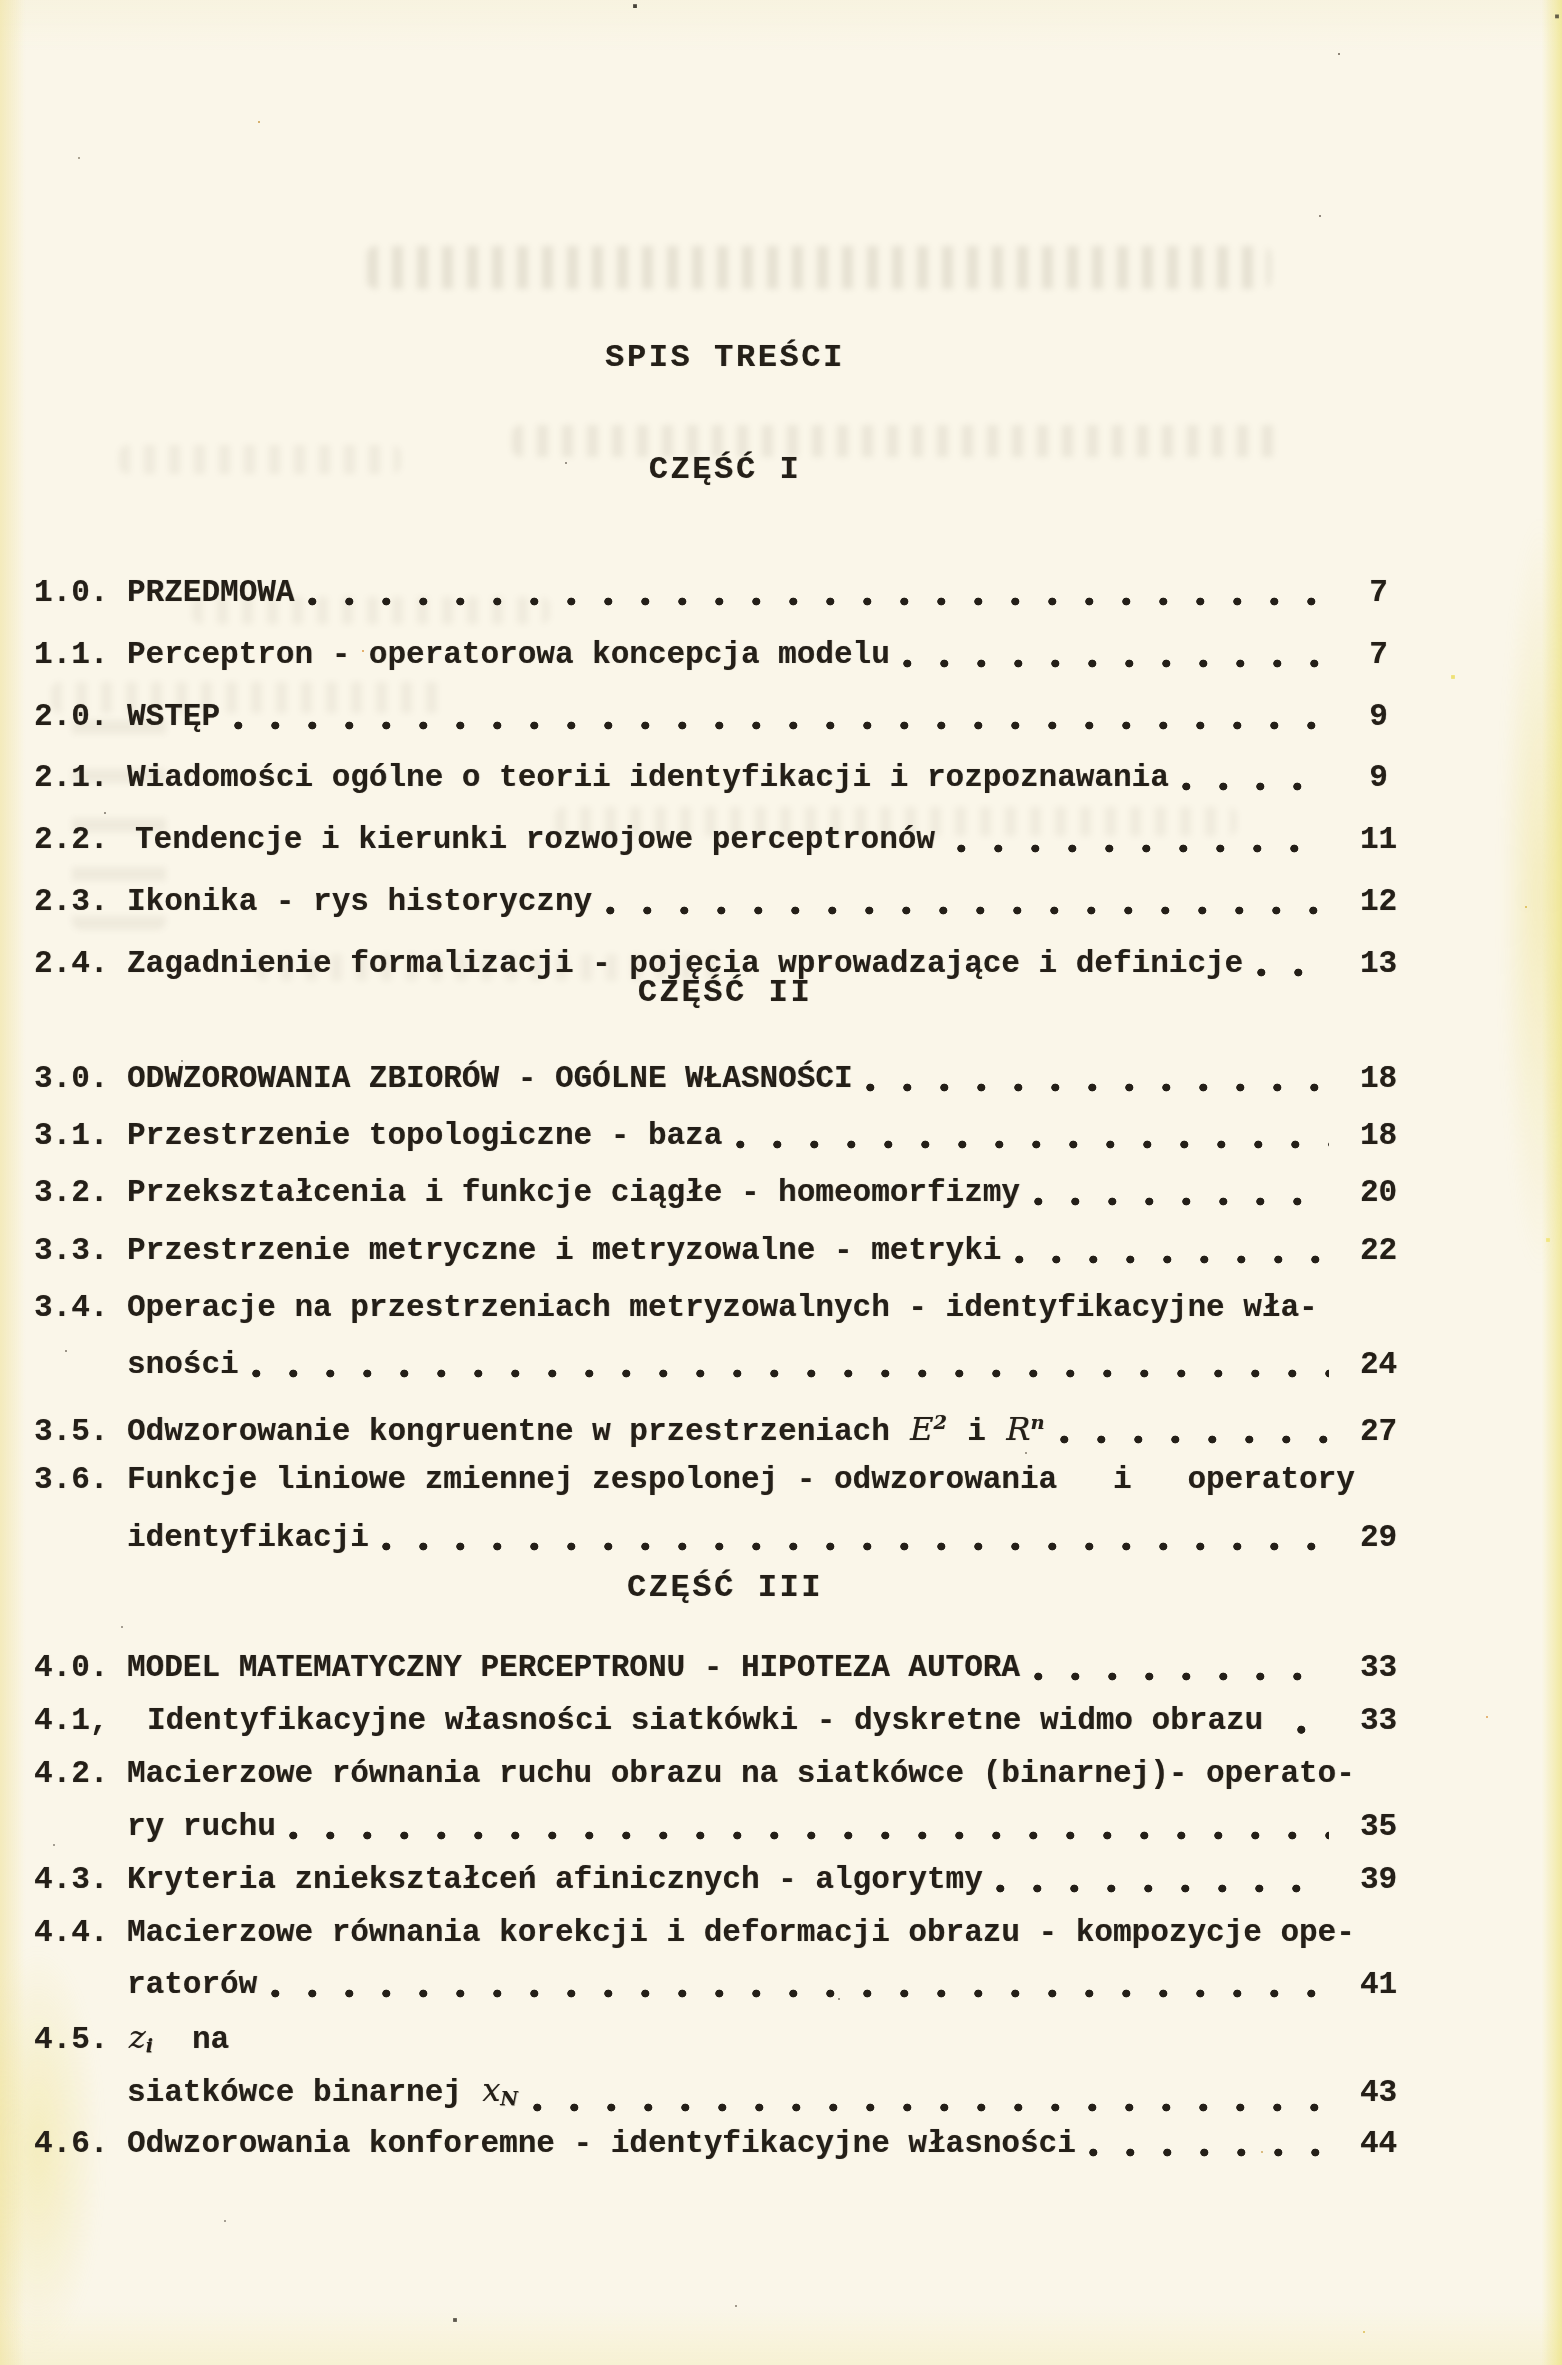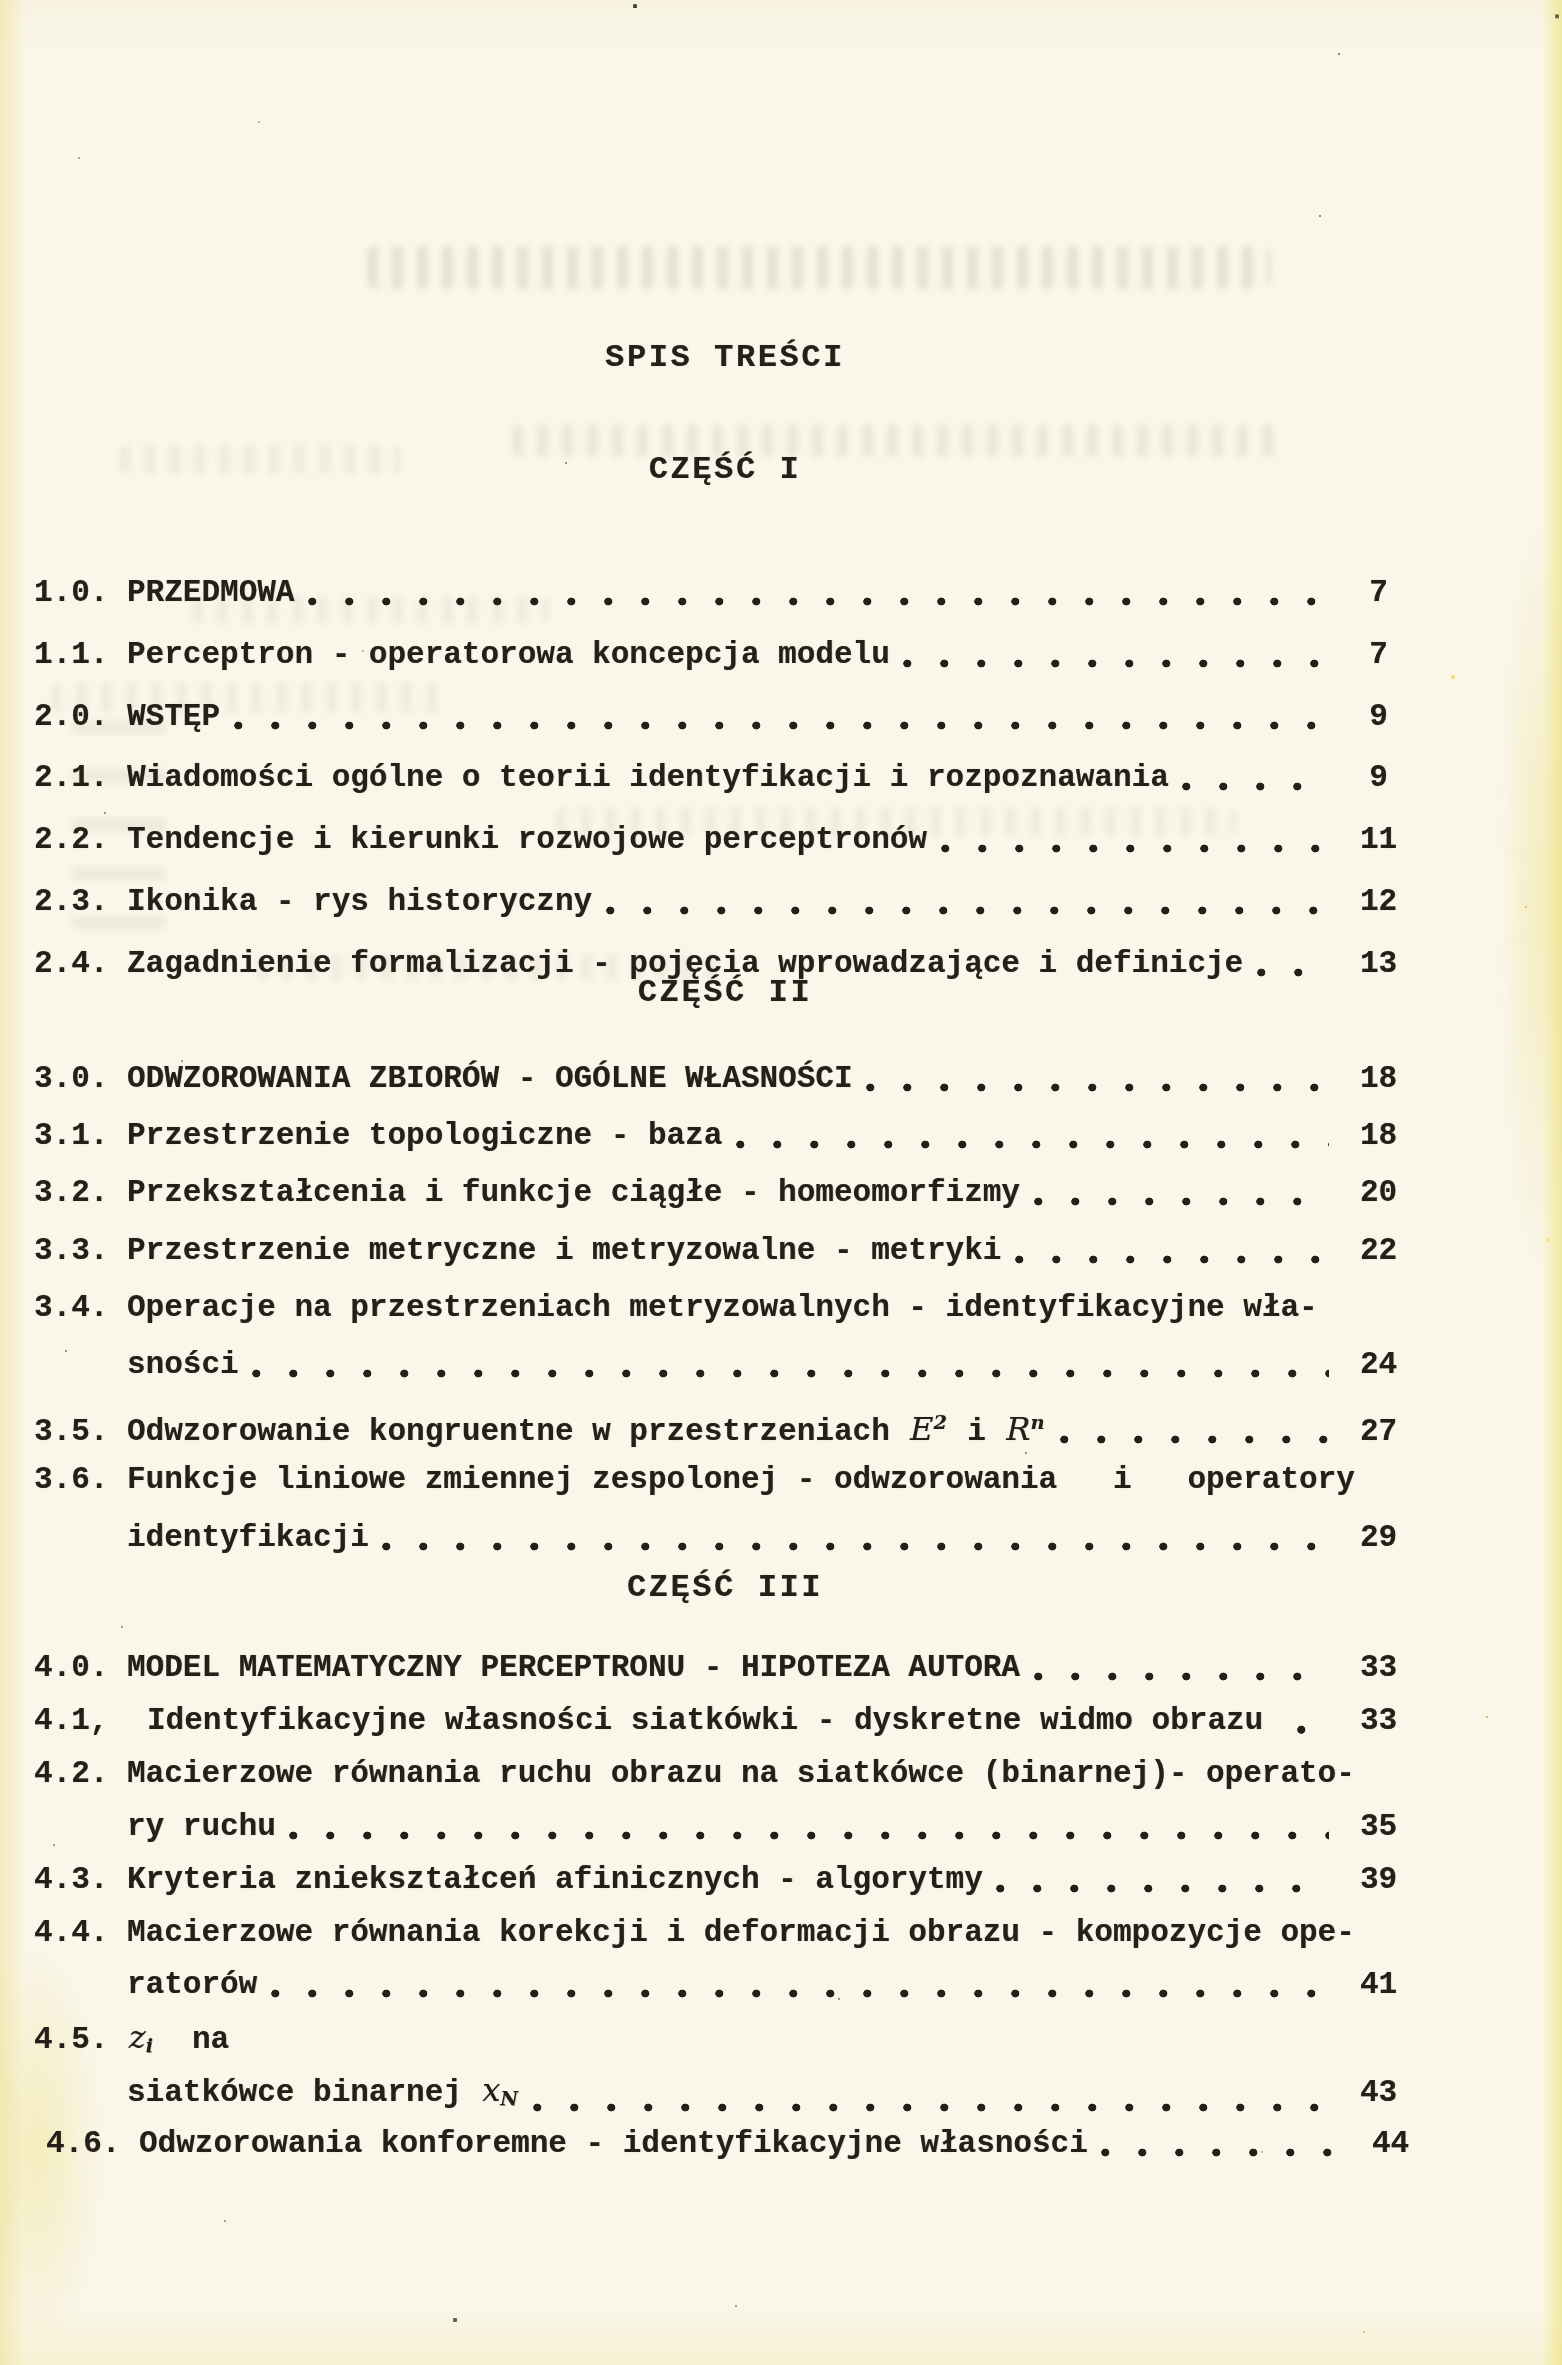--- a/index.html
+++ b/index.html
@@ -119,21 +119,21 @@
     <span class="txt">WSTĘP</span>
   <span class="leader"></span>
   <span class="page">9</span>
 </div>
 <div class="row page-text" style="top:758px;">
   <span class="num">2.1.</span>
     <span class="txt">Wiadomości ogólne o teorii identyfikacji i rozpoznawania</span>
   <span class="leader"></span>
   <span class="page">9</span>
 </div>
-<div class="row page-text" style="top:820px;">
+<div class="row page-text" style="top:820px;gap:8px;">
   <span class="num">2.2.</span>
     <span class="txt">Tendencje i kierunki rozwojowe perceptronów</span>
   <span class="leader"></span>
   <span class="page">11</span>
 </div>
 <div class="row page-text" style="top:882px;">
   <span class="num">2.3.</span>
     <span class="txt">Ikonika - rys historyczny</span>
   <span class="leader"></span>
   <span class="page">12</span>
@@ -241,19 +241,19 @@
   <span class="num">4.5.</span>
     <span class="mvar"><span>z</span><span class="subscript">i</span></span>
     <span class="txt">  na</span>
 </div>
 <div class="row cont page-text" style="top:2071px;">
   <span class="txt">siatkówce binarnej </span>
     <span class="mvar"><span>x</span><span class="subscript">N</span></span>
   <span class="leader"></span>
   <span class="page">43</span>
 </div>
-<div class="row page-text" style="top:2124px;margin-left:12px;">
+<div class="row page-text" style="top:2124px;">
   <span class="num">4.6.</span>
     <span class="txt">Odwzorowania konforemne - identyfikacyjne własności</span>
   <span class="leader"></span>
   <span class="page">44</span>
 </div>
 
 
 </body></html>

